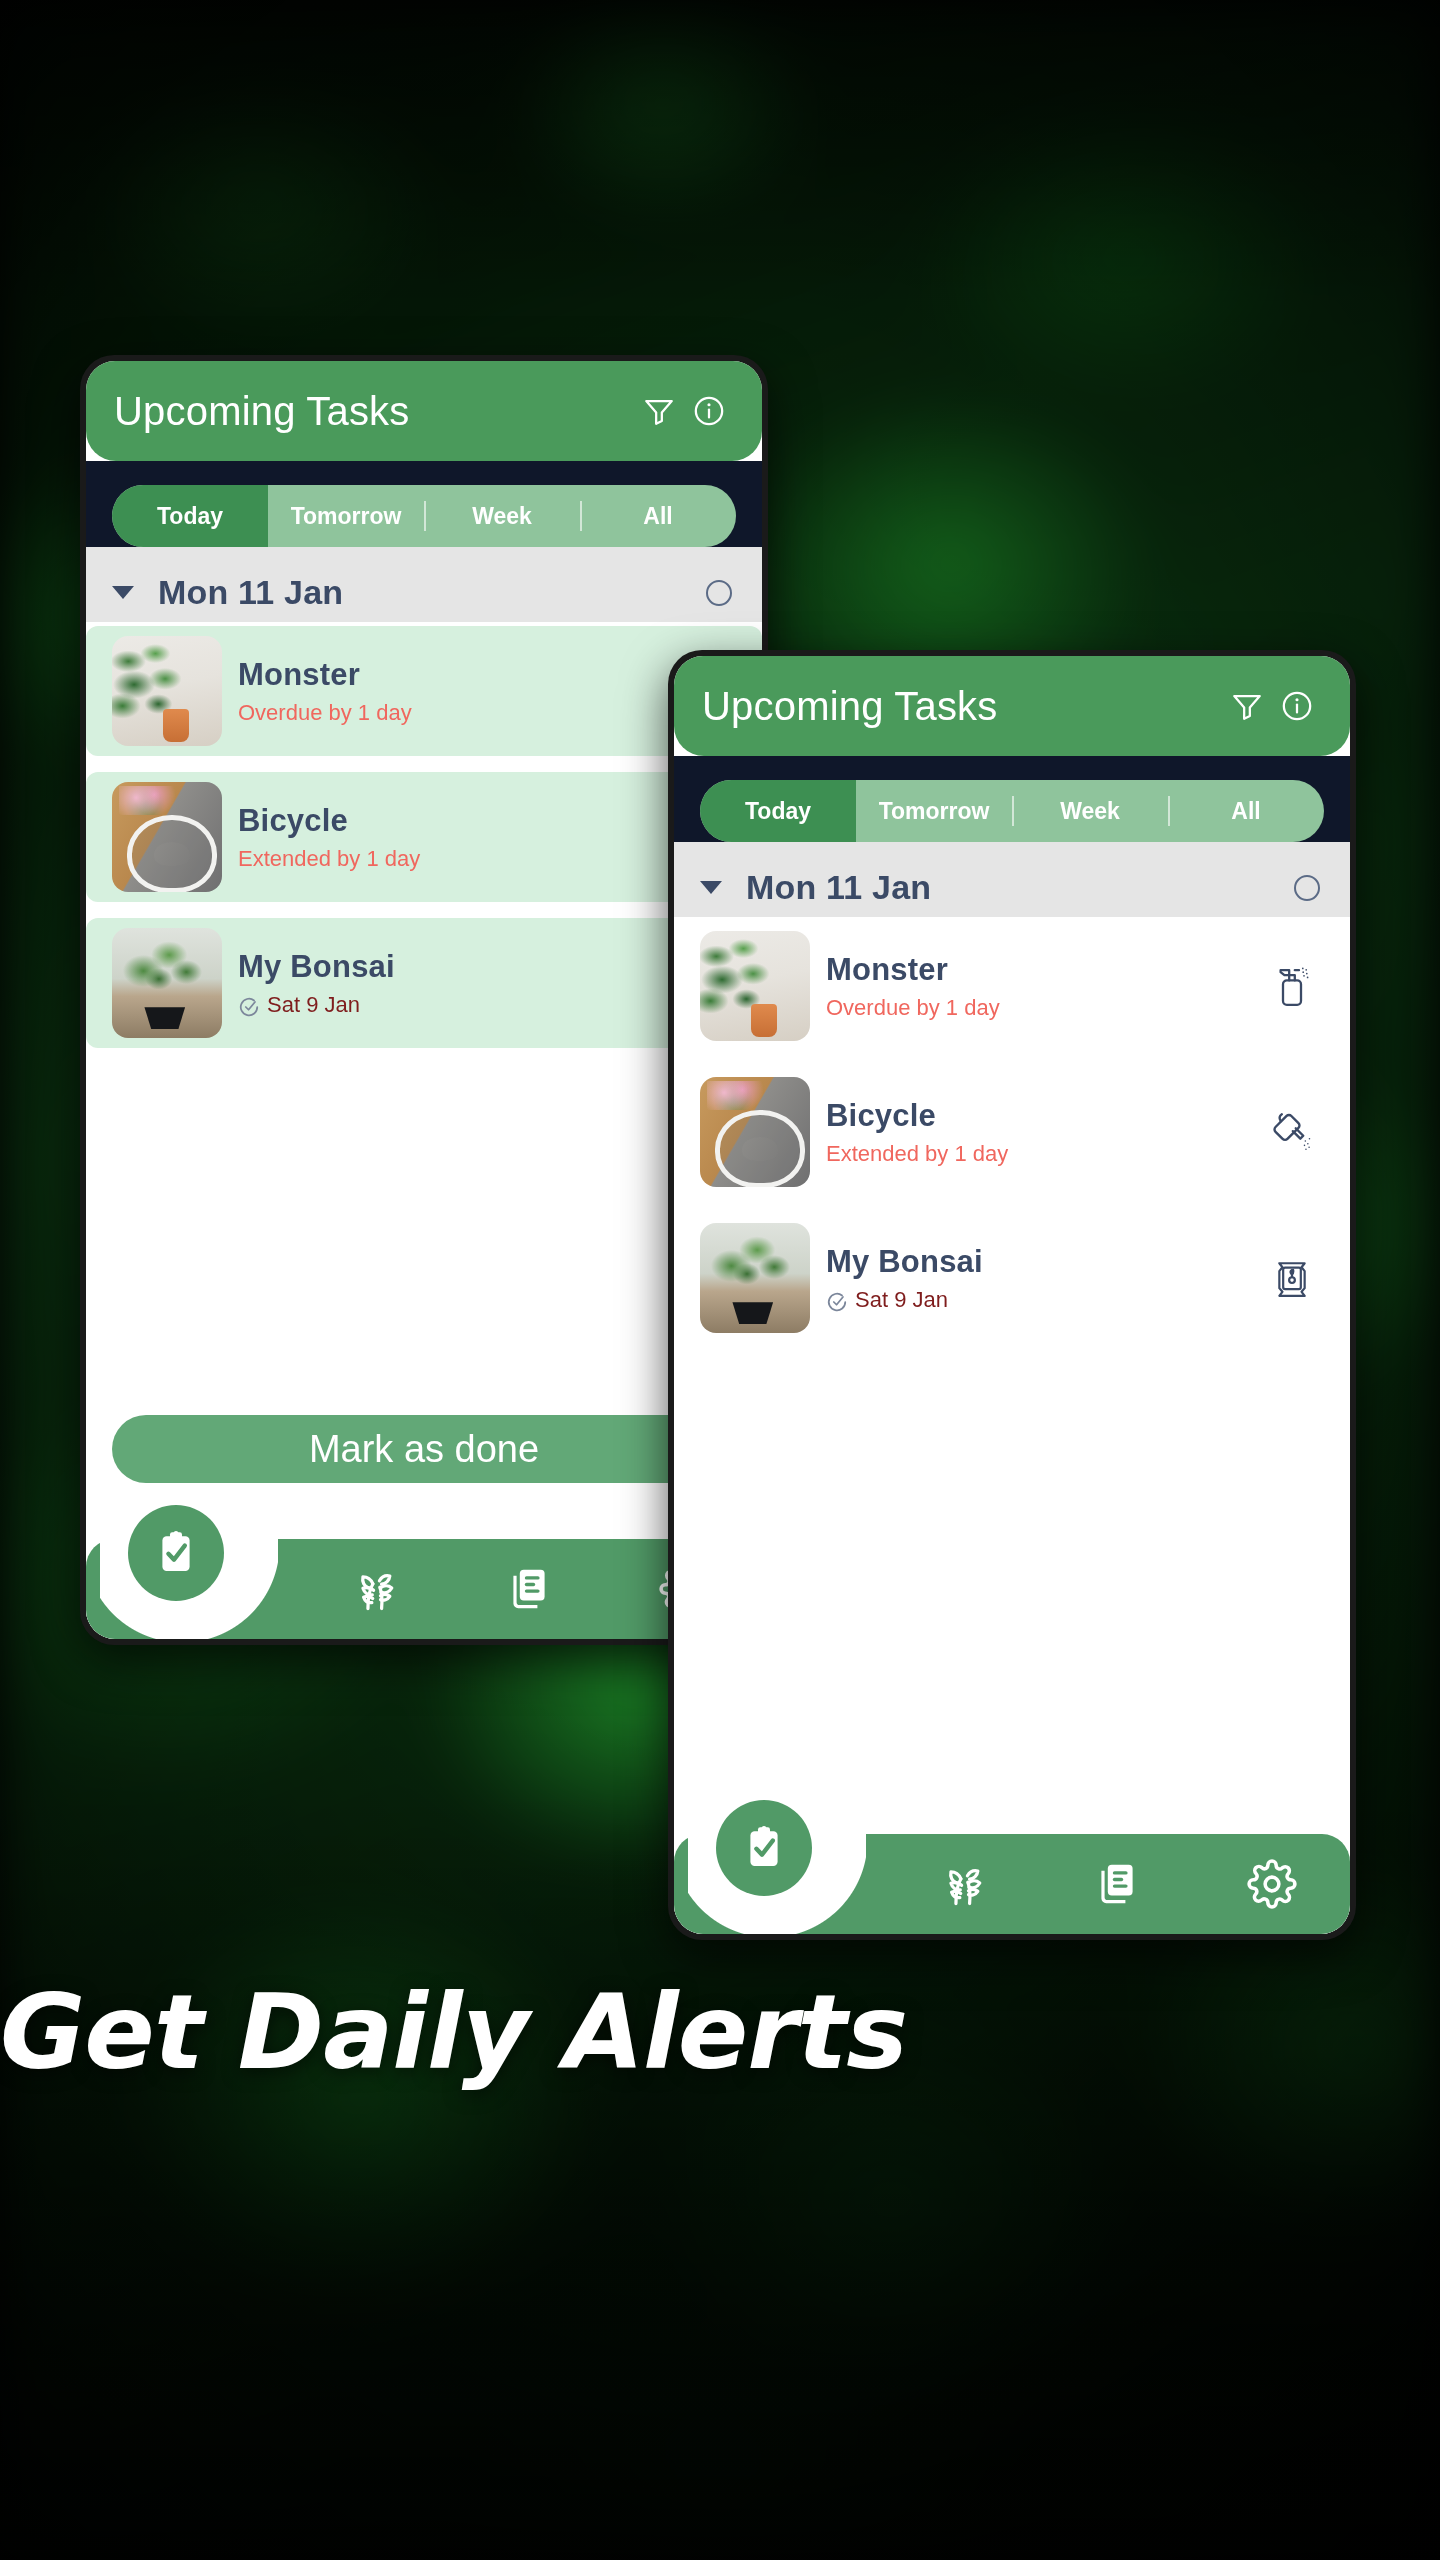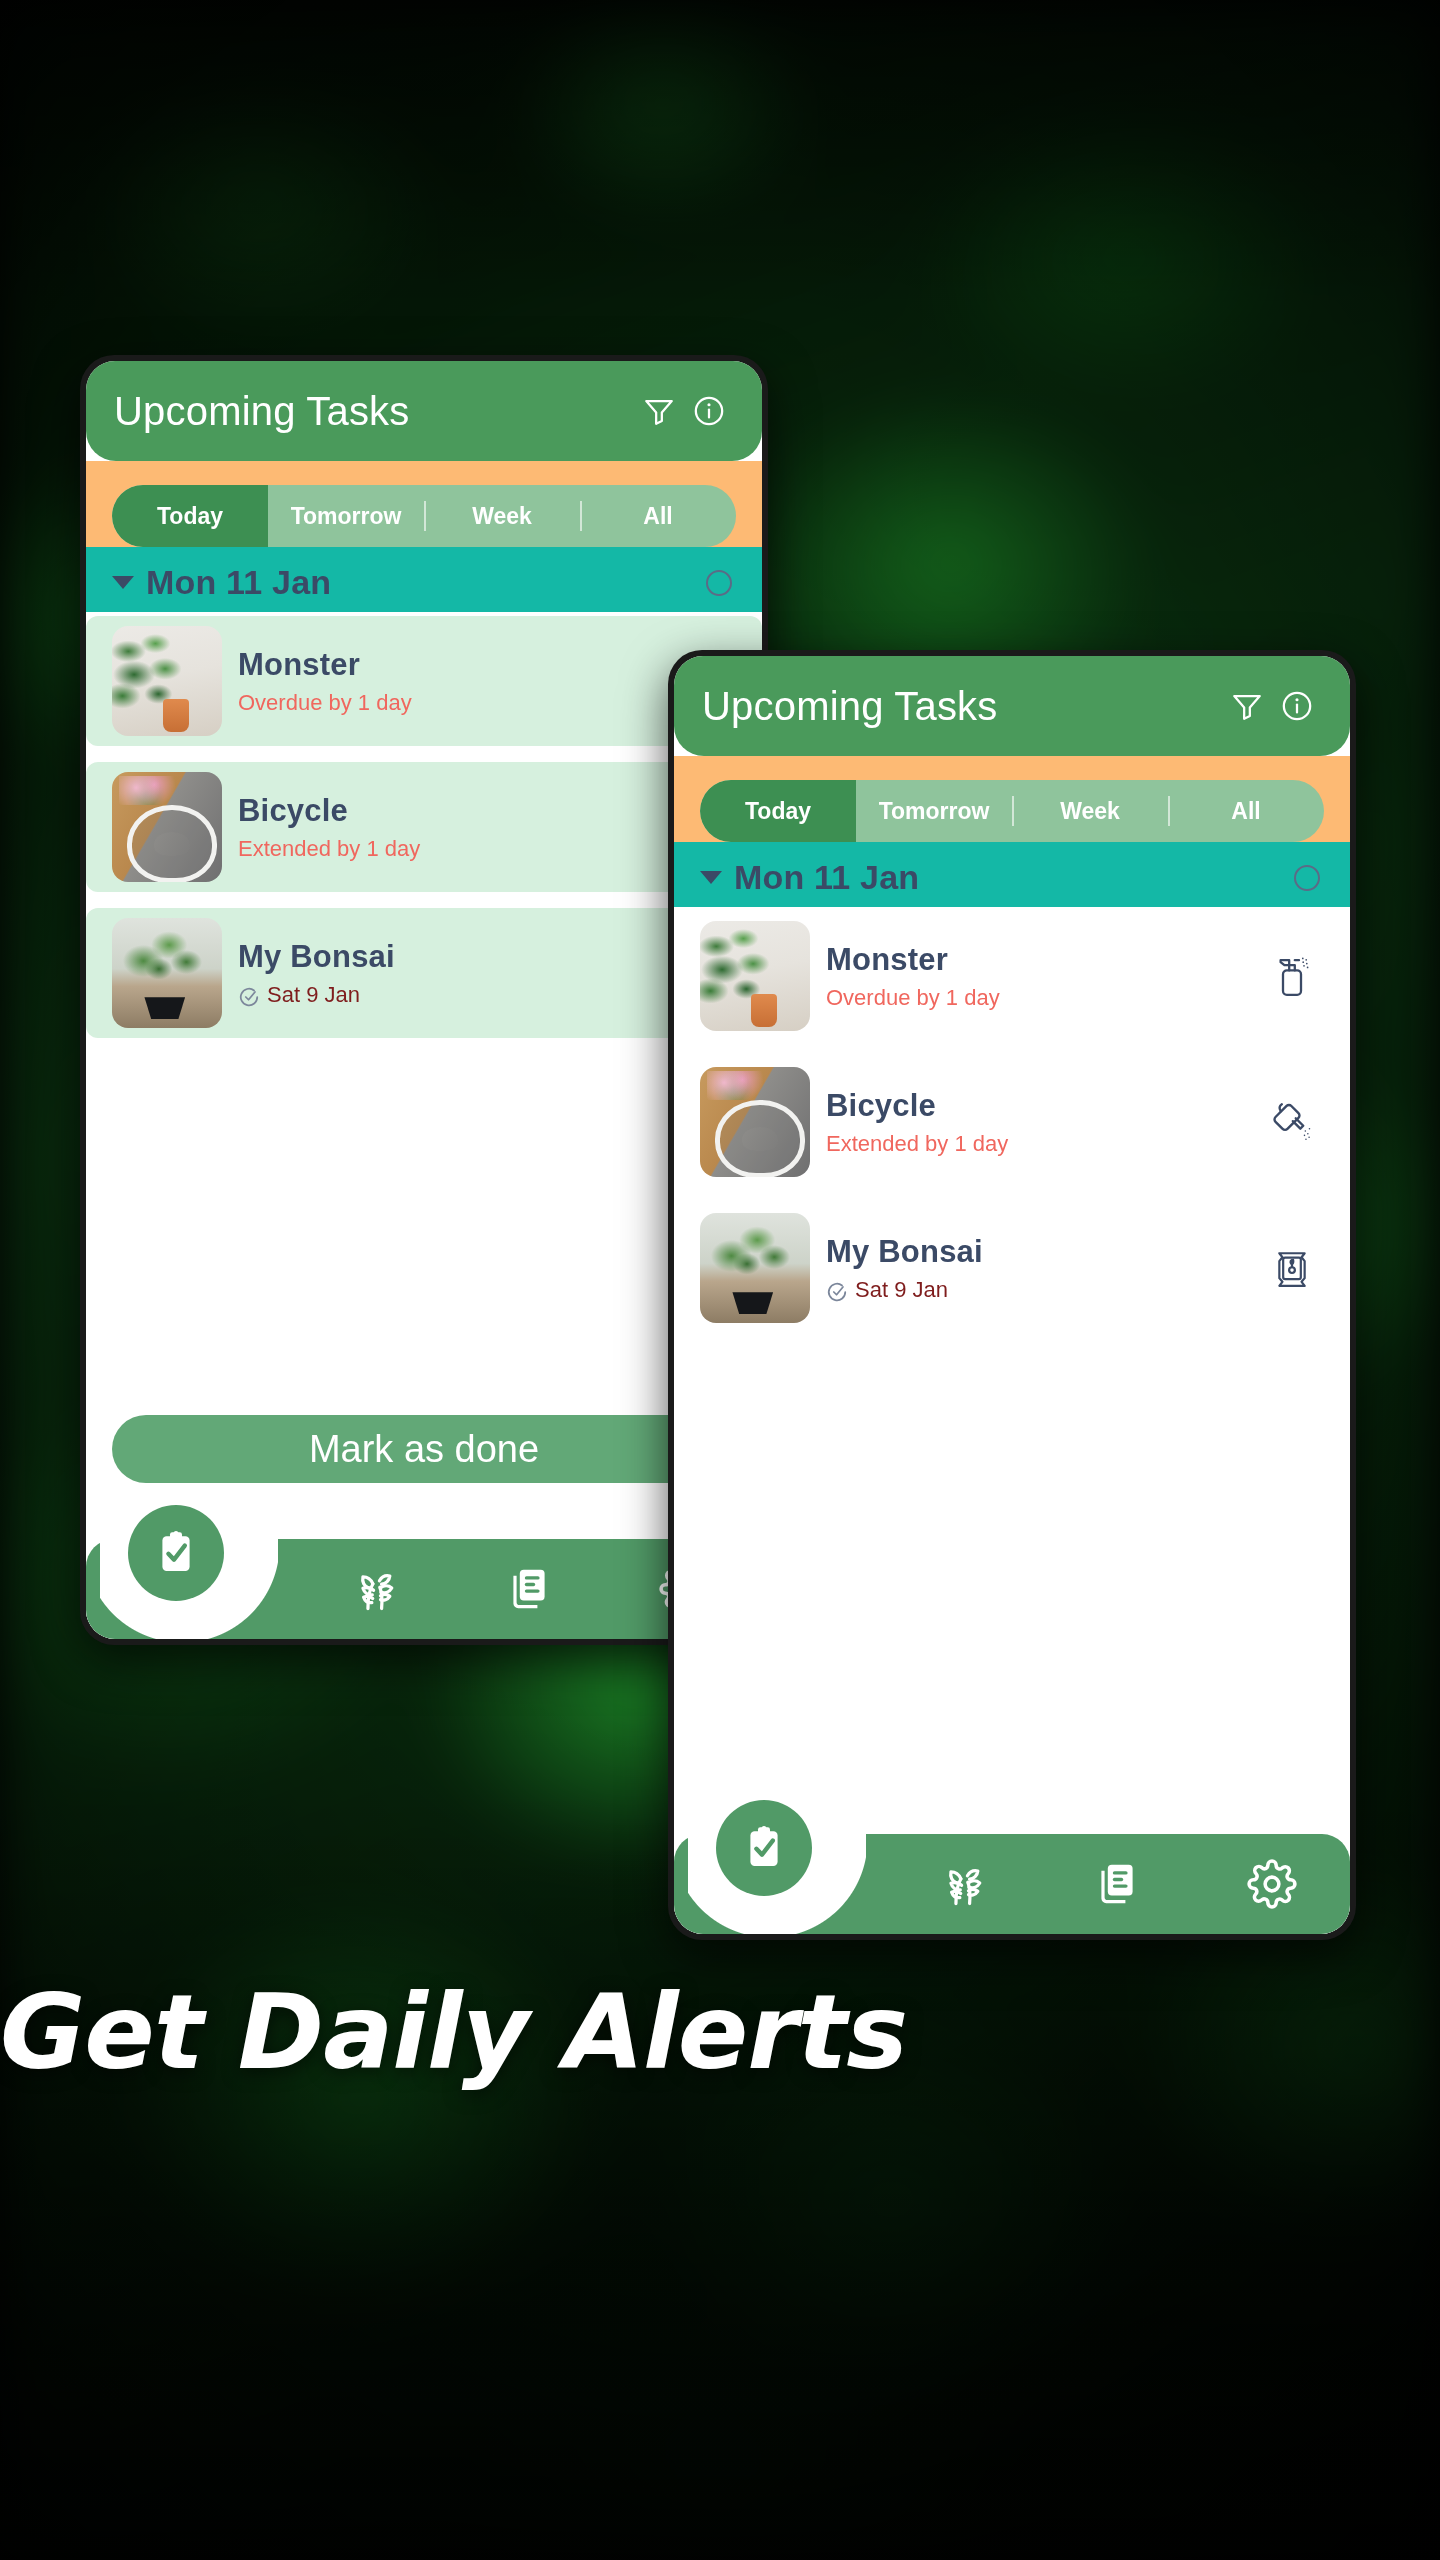--- a/index.html
+++ b/index.html
@@ -97,21 +97,21 @@
     white-space: nowrap;
   }
   .hdr-icon {
     width: 46px; height: 46px;
     flex: 0 0 46px;
     display: flex; align-items: center; justify-content: center;
   }
   .hdr-icon svg { display: block; }
 
   
-  .tabs-wrap { padding: 24px 26px 0 26px; background:#fdba74; }
+  .tabs-wrap { padding: 24px 26px 0 26px; background:#0f172a; }
   .tabs {
     display: flex;
     height: 62px;
     border-radius: 31px;
     background: #8fc49c;
     overflow: hidden;
   }
   .tab {
     flex: 1 1 0;
     display: flex;
@@ -132,22 +132,23 @@
     position: absolute;
     left: 0; top: 16px; bottom: 16px;
     width: 1.5px;
     background: rgba(255,255,255,.6);
   }
 
   
   .date-row {
     display: flex;
     align-items: center;
-    padding: 16px 30px 10px 26px;
-    background: #14b8a6;
+    padding: 26px 30px 10px 26px;
+    background: #e5e5e5;
+    gap: 12px;
   }
   .caret {
     width: 0; height: 0;
     border-left: 11px solid transparent;
     border-right: 11px solid transparent;
     border-top: 13px solid #3b4a66;
     margin-right: 12px;
     flex: 0 0 auto;
   }
   .date-label {

